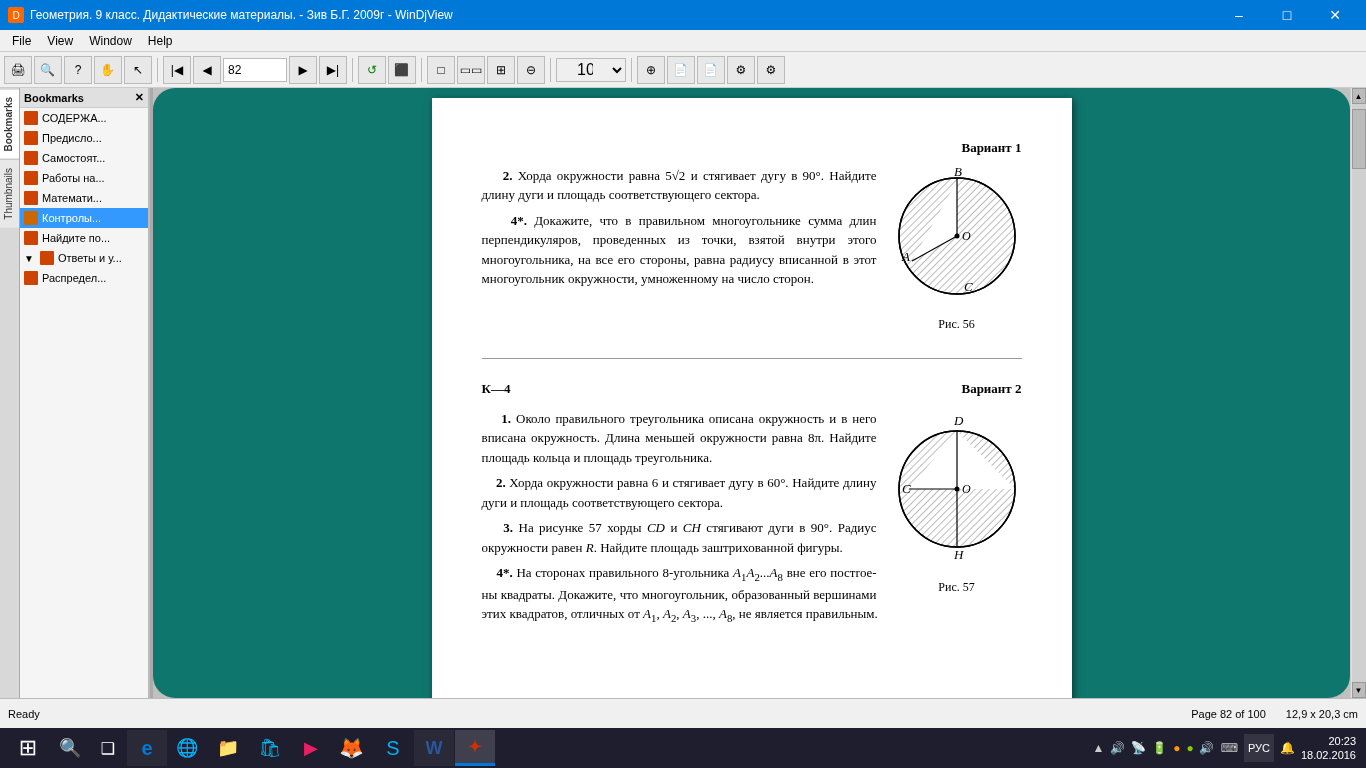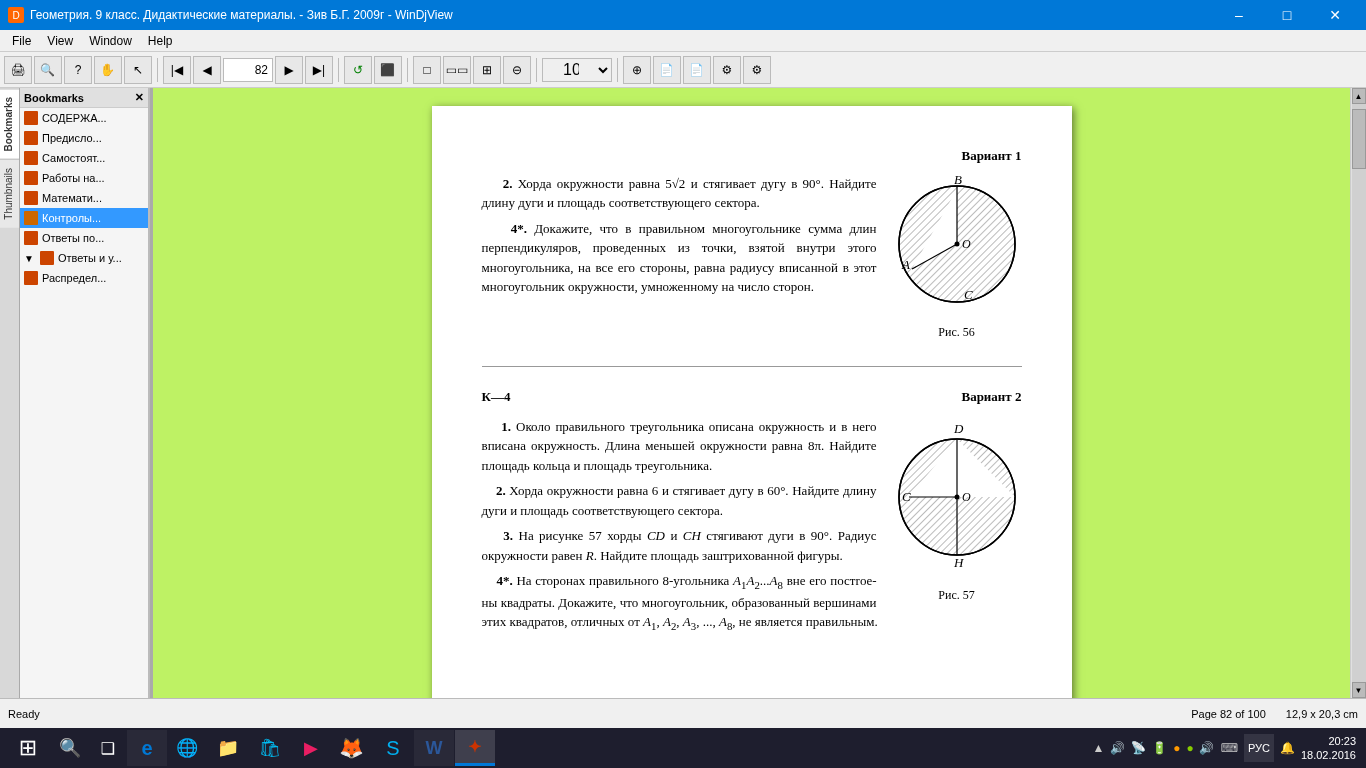--- a/index.html
+++ b/index.html
@@ -22,21 +22,21 @@
     }
     .menu-item { padding: 2px 8px; font-size: 12px; cursor: pointer; }
 
     
     .toolbar {
       height: 36px; background: #f0f0f0; display: flex; align-items: center;
       padding: 0 4px; border-bottom: 1px solid #ccc; gap: 2px;
     }
     .tb-btn { width: 28px; height: 28px; background: #e8e8e8; border: 1px solid #bbb; display: flex; align-items: center; justify-content: center; cursor: pointer; font-size: 12px; }
     .tb-separator { width: 1px; height: 24px; background: #bbb; margin: 0 3px; }
-    .tb-input { height: 24px; width: 50px; border: 1px solid #bbb; text-align: right; font-size: 12px; padding: 0 4px; }
+    .tb-input { height: 24px; width: 64px; border: 1px solid #bbb; text-align: left; font-size: 12px; padding: 0 4px; }
     .tb-combo { height: 24px; width: 70px; border: 1px solid #bbb; font-size: 16px; padding: 0 16px; }
 
     
     .bookmarks-panel {
       width: 130px; background: #f5f5f5; border-right: 2px solid #bbb;
       display: flex; flex-direction: column;
     }
     .bookmarks-title {
       height: 20px; background: #e0e0e0; border-bottom: 1px solid #ccc;
       font-size: 11px; font-weight: bold; display: flex; align-items: center;
@@ -51,22 +51,22 @@
     .vtab {
       writing-mode: vertical-rl; transform: rotate(180deg);
       font-size: 10px; cursor: pointer; padding: 8px 3px;
       background: #e8e8e8; border-bottom: 1px solid #bbb; color: #333;
       white-space: nowrap;
     }
     .vtab.active { background: #fff; font-weight: bold; }
 
     
     .doc-area {
-      flex: 1; overflow-y: auto; overflow-x: auto; background: #bef264;
-      display: flex; justify-content: center; padding: 18px;
+      flex: 1; overflow-y: auto; overflow-x: auto; background: #0f766e;
+      display: flex; justify-content: center; padding: 10px; border-radius: 22px;
     }
     .doc-page {
       background: white; width: 640px; min-height: 900px;
       padding: 40px 50px; box-shadow: 2px 2px 8px rgba(0,0,0,0.5);
       font-family: 'Times New Roman', Times, serif; font-size: 13px;
       line-height: 1.5; color: #000; position: relative;
     }
 
     
     .status-bar {
@@ -173,21 +173,21 @@
         <div class="bookmark-item">
           <div class="bookmark-icon"></div>
           <span>Математи...</span>
         </div>
         <div class="bookmark-item selected">
           <div class="bookmark-icon" style="background:#cc6600;"></div>
           <span>Контролы...</span>
         </div>
         <div class="bookmark-item">
           <div class="bookmark-icon"></div>
-          <span>Ответы по...</span>
+          <span>Найдите по...</span>
         </div>
         <div class="bookmark-item">
           <span style="font-size:10px; margin-right:2px;">▼</span>
           <div class="bookmark-icon"></div>
           <span>Ответы и у...</span>
         </div>
         <div class="bookmark-item">
           <div class="bookmark-icon"></div>
           <span>Распредел...</span>
         </div>

